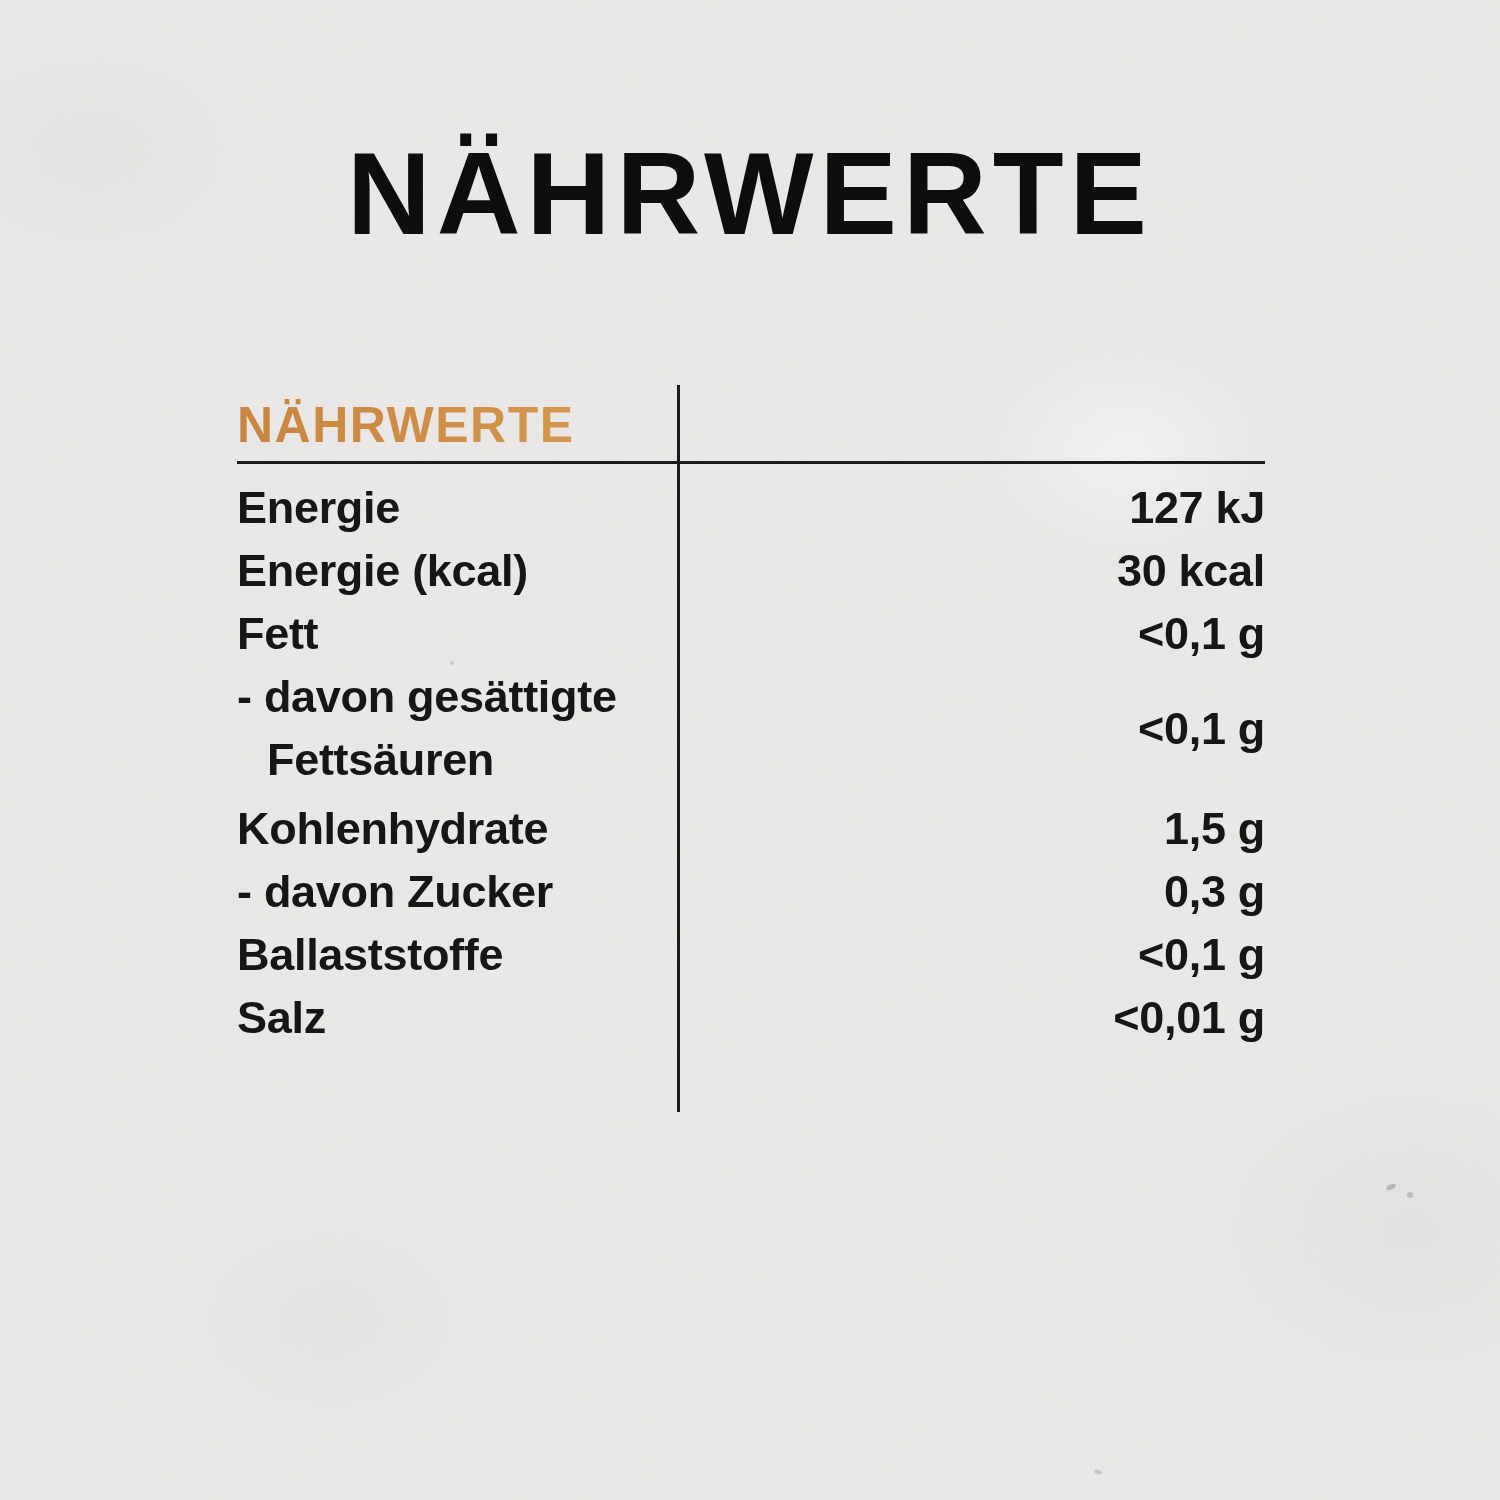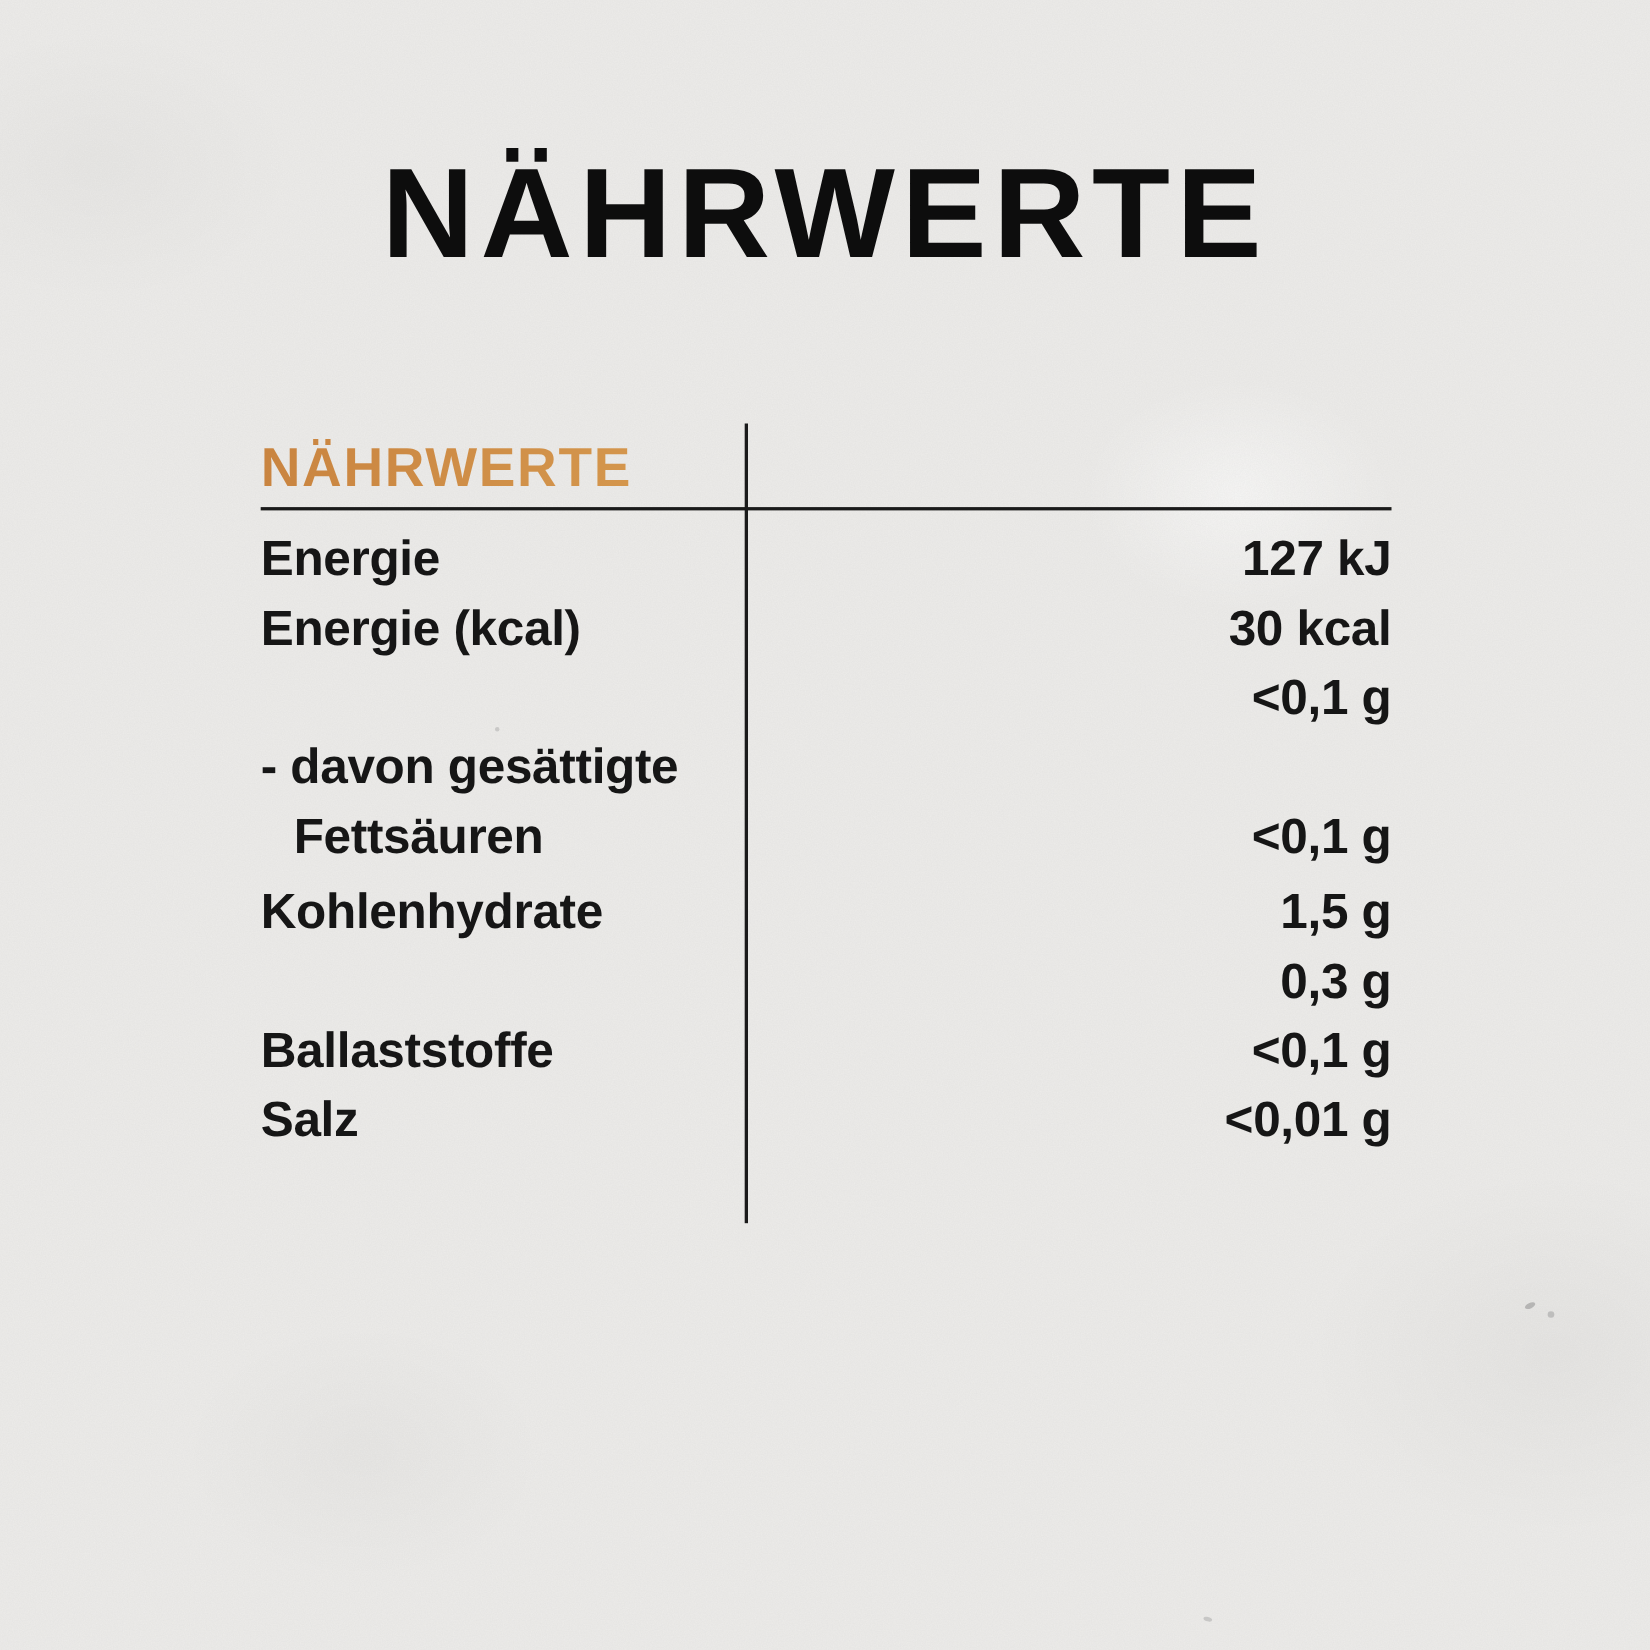--- a/index.html
+++ b/index.html
@@ -40,21 +40,21 @@
   .th-left{flex:0 0 440px;}
   .th-right{flex:1;padding-left:20px;white-space:nowrap;}
   .vline{
     position:absolute;left:440px;top:-13px;
     width:3px;height:727px;background:#1a1a1a;
   }
   .tbody{
     padding-top:12px;
     font-size:45px;font-weight:bold;letter-spacing:-0.3px;
   }
-  .row{display:flex;align-items:flex-end;line-height:63px;}
+  .row{display:flex;align-items:center;line-height:63px;}
   .row.gap{margin-top:6px;}
   .cell.label{flex:0 0 440px;}
   .label-line2{padding-left:30px;}
   .cell.value{flex:1;text-align:right;padding-right:0;white-space:nowrap;}
 </style>
 </head>
 <body>
 
 <div class="canvas">
 
@@ -95,40 +95,48 @@
 
   <div class="row">
     <div class="cell label">
       <div class="label-line1">Energie (kcal)</div>
 
     </div>
     <div class="cell value">30 kcal</div>
   </div>
 
   <div class="row">
+    <div class="cell label">
+      <div class="label-line1">Fett</div>
+
+    </div>
     <div class="cell value">&lt;0,1 g</div>
   </div>
 
   <div class="row">
     <div class="cell label">
       <div class="label-line1">- davon gesättigte</div>
       <div class="label-line2">Fettsäuren</div>
     </div>
     <div class="cell value">&lt;0,1 g</div>
   </div>
 
   <div class="row gap">
     <div class="cell label">
       <div class="label-line1">Kohlenhydrate</div>
 
     </div>
     <div class="cell value">1,5 g</div>
   </div>
 
   <div class="row">
+    <div class="cell label">
+      <div class="label-line1">- davon Zucker</div>
+
+    </div>
     <div class="cell value">0,3 g</div>
   </div>
 
   <div class="row">
     <div class="cell label">
       <div class="label-line1">Ballaststoffe</div>
 
     </div>
     <div class="cell value">&lt;0,1 g</div>
   </div>

